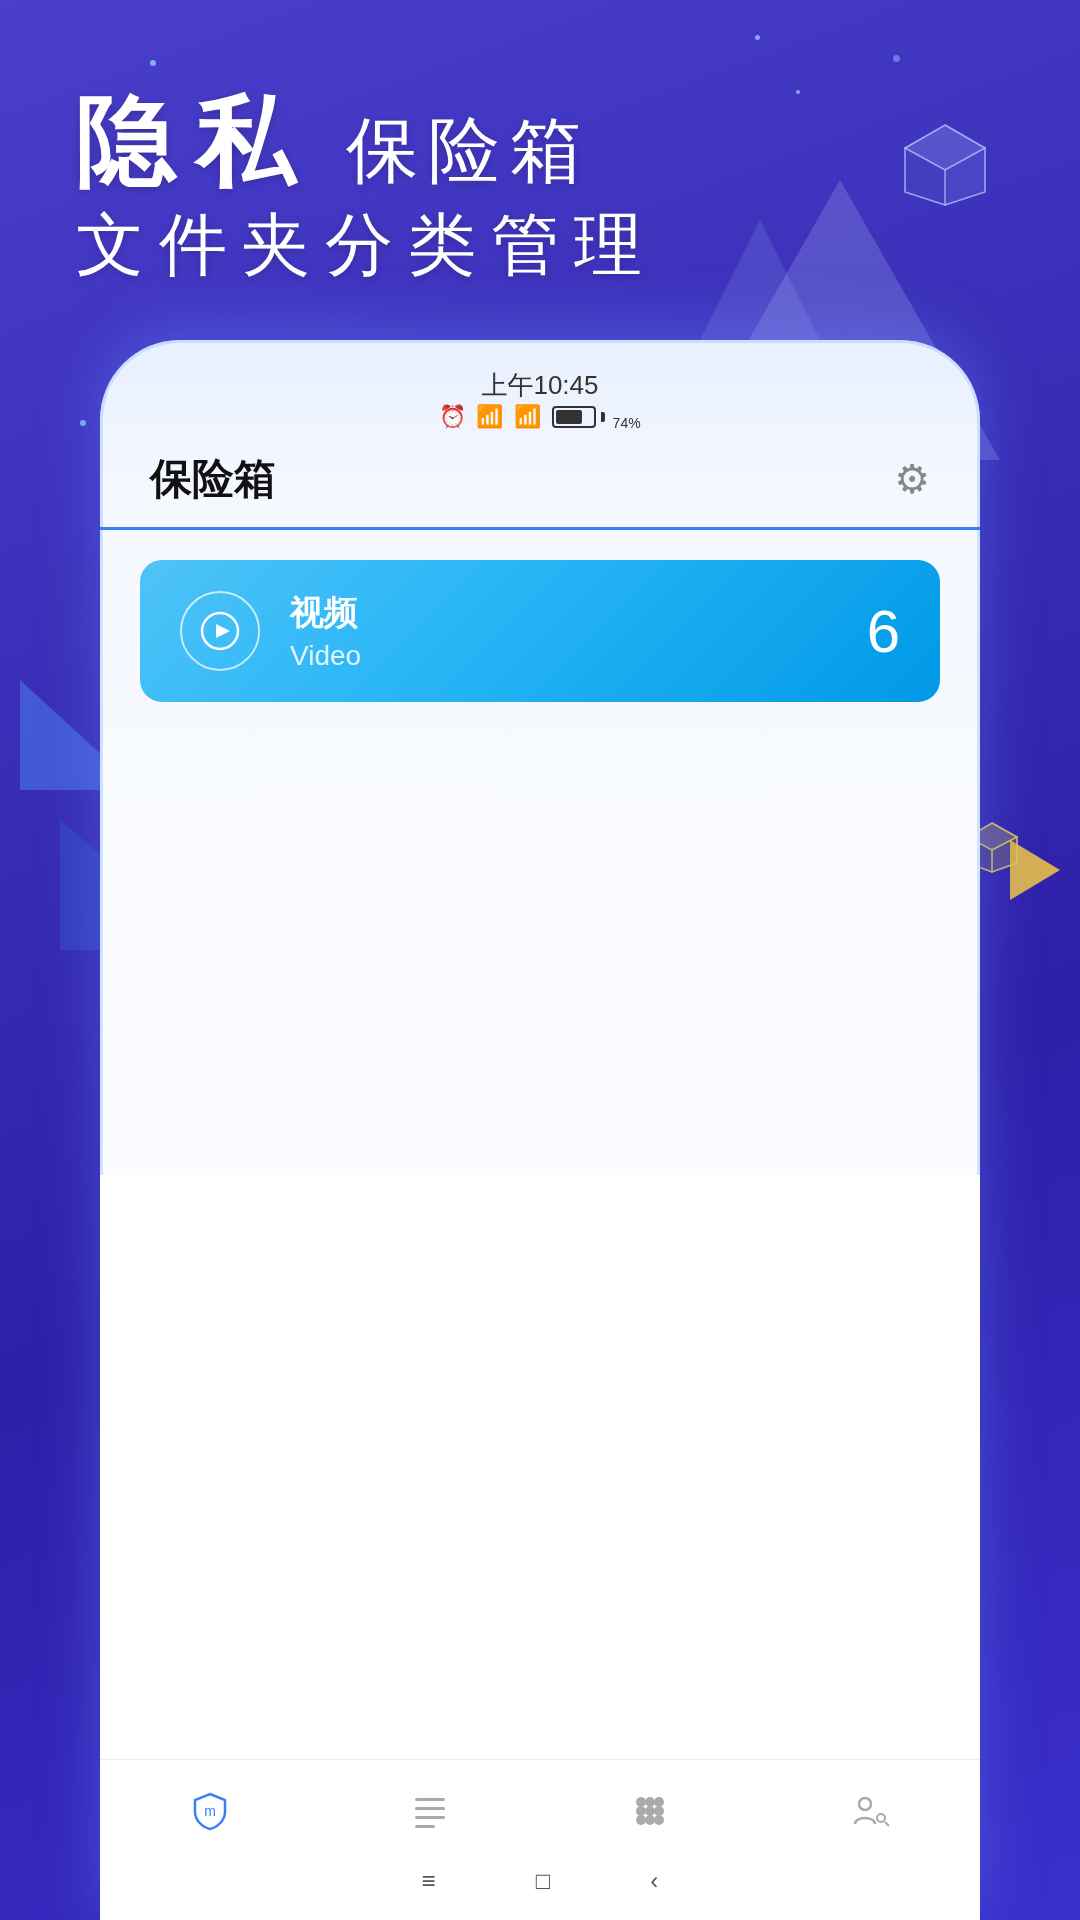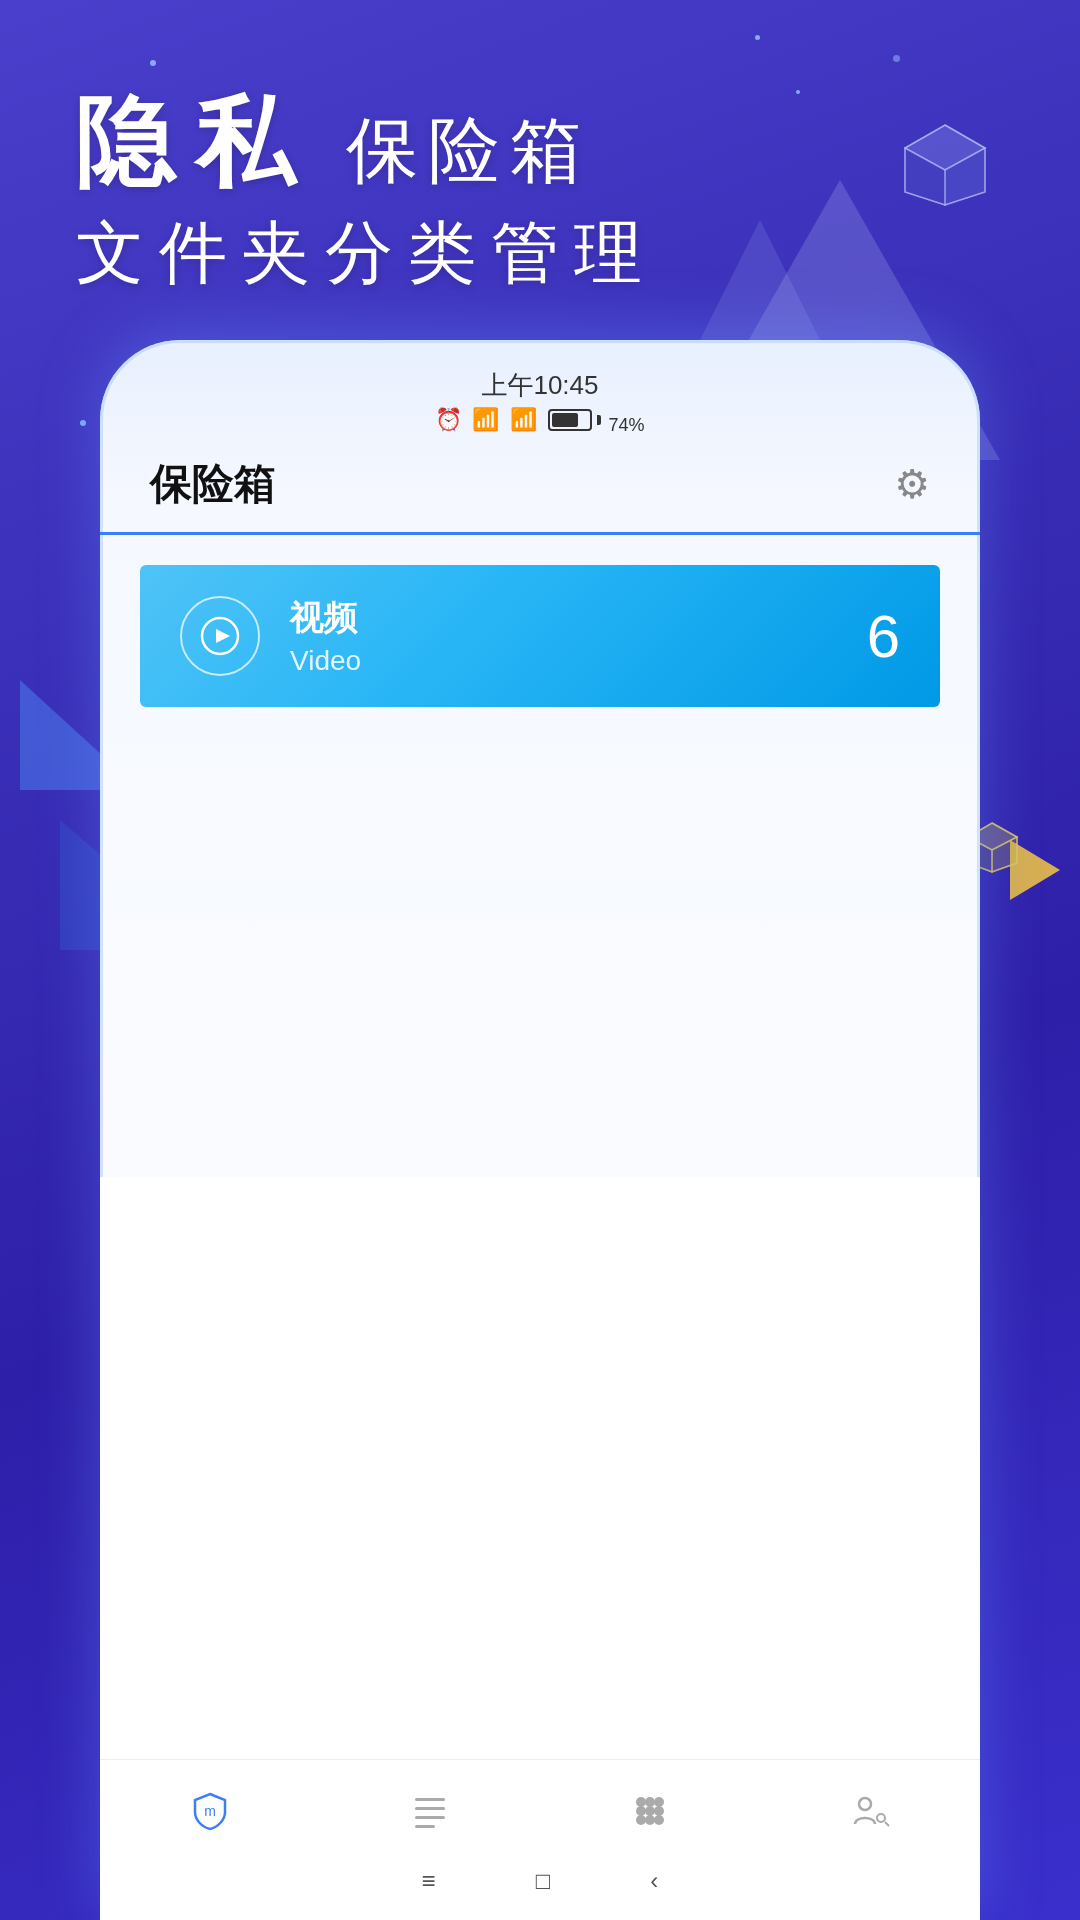--- a/index.html
+++ b/index.html
@@ -114,21 +114,20 @@
       font-weight: 300;
       letter-spacing: 20px;
       line-height: 1.2;
       text-shadow: 0 2px 10px rgba(0,0,0,0.2);
     }
 
     .header-subtitle {
       font-size: 68px;
       font-weight: 400;
       letter-spacing: 15px;
-      margin-top: 8px;
       text-shadow: 0 2px 10px rgba(0,0,0,0.2);
     }
 
     
     .phone-mockup {
       position: absolute;
       top: 340px;
       left: 100px;
       right: 100px;
       bottom: 0;
@@ -221,21 +220,21 @@
     .cards-container {
       flex: 1;
       padding: 30px 40px;
       display: flex;
       flex-direction: column;
       gap: 20px;
       overflow: hidden;
     }
 
     .category-card {
-      border-radius: 6px;
+      border-radius: 22px;
       padding: 30px 40px;
       display: flex;
       align-items: center;
       gap: 30px;
       cursor: pointer;
       position: relative;
       min-height: 130px;
     }
 
     .card-video {
@@ -375,21 +374,21 @@
     <span class="status-time">上午10:45</span>
     <div class="status-icons">
       <span style="font-size:22px;">⏰</span>
       <span style="font-size:22px;">📶</span>
       <span style="font-size:22px;">📶</span>
       <div class="battery-bar">
         <div class="battery-body">
           <div class="battery-fill"></div>
         </div>
         <div class="battery-tip"></div>
-        <span style="font-size:18px; margin-left:4px;margin-top:12px;">74%</span>
+        <span style="font-size:14px; margin-left:4px;margin-top:12px;">74%</span>
       </div>
     </div>
   </div>
 
   <div class="app-header">
     <span class="app-title">保险箱</span>
     <span class="gear-icon">⚙</span>
   </div>
 
   <div class="cards-container">

